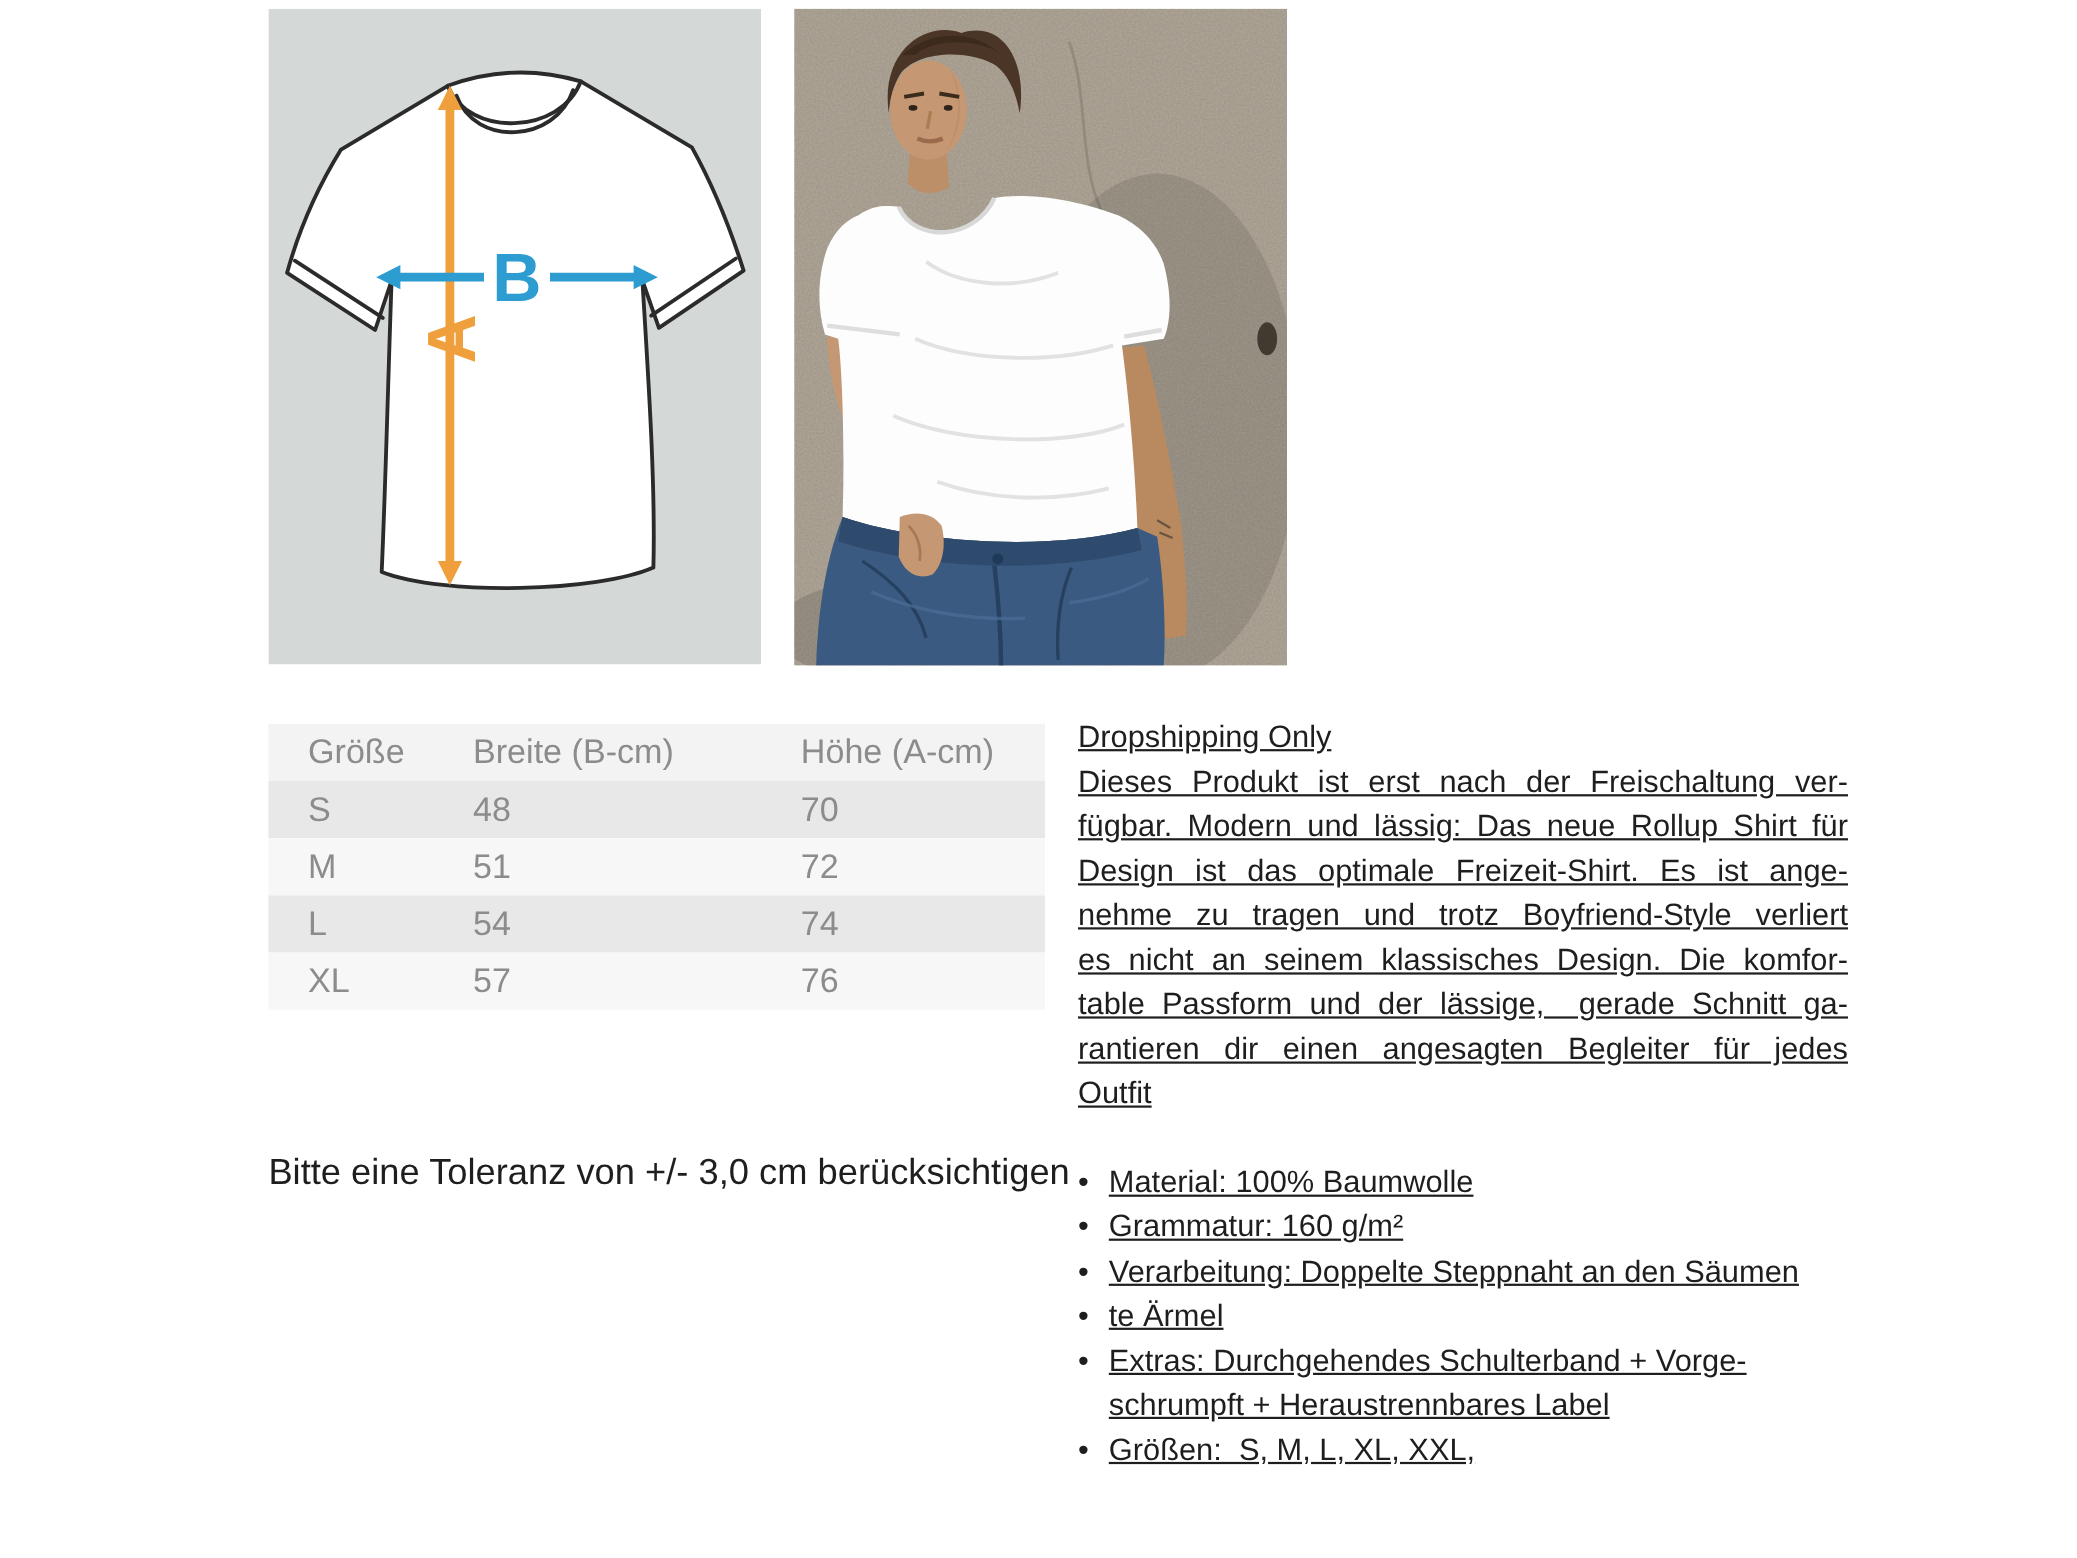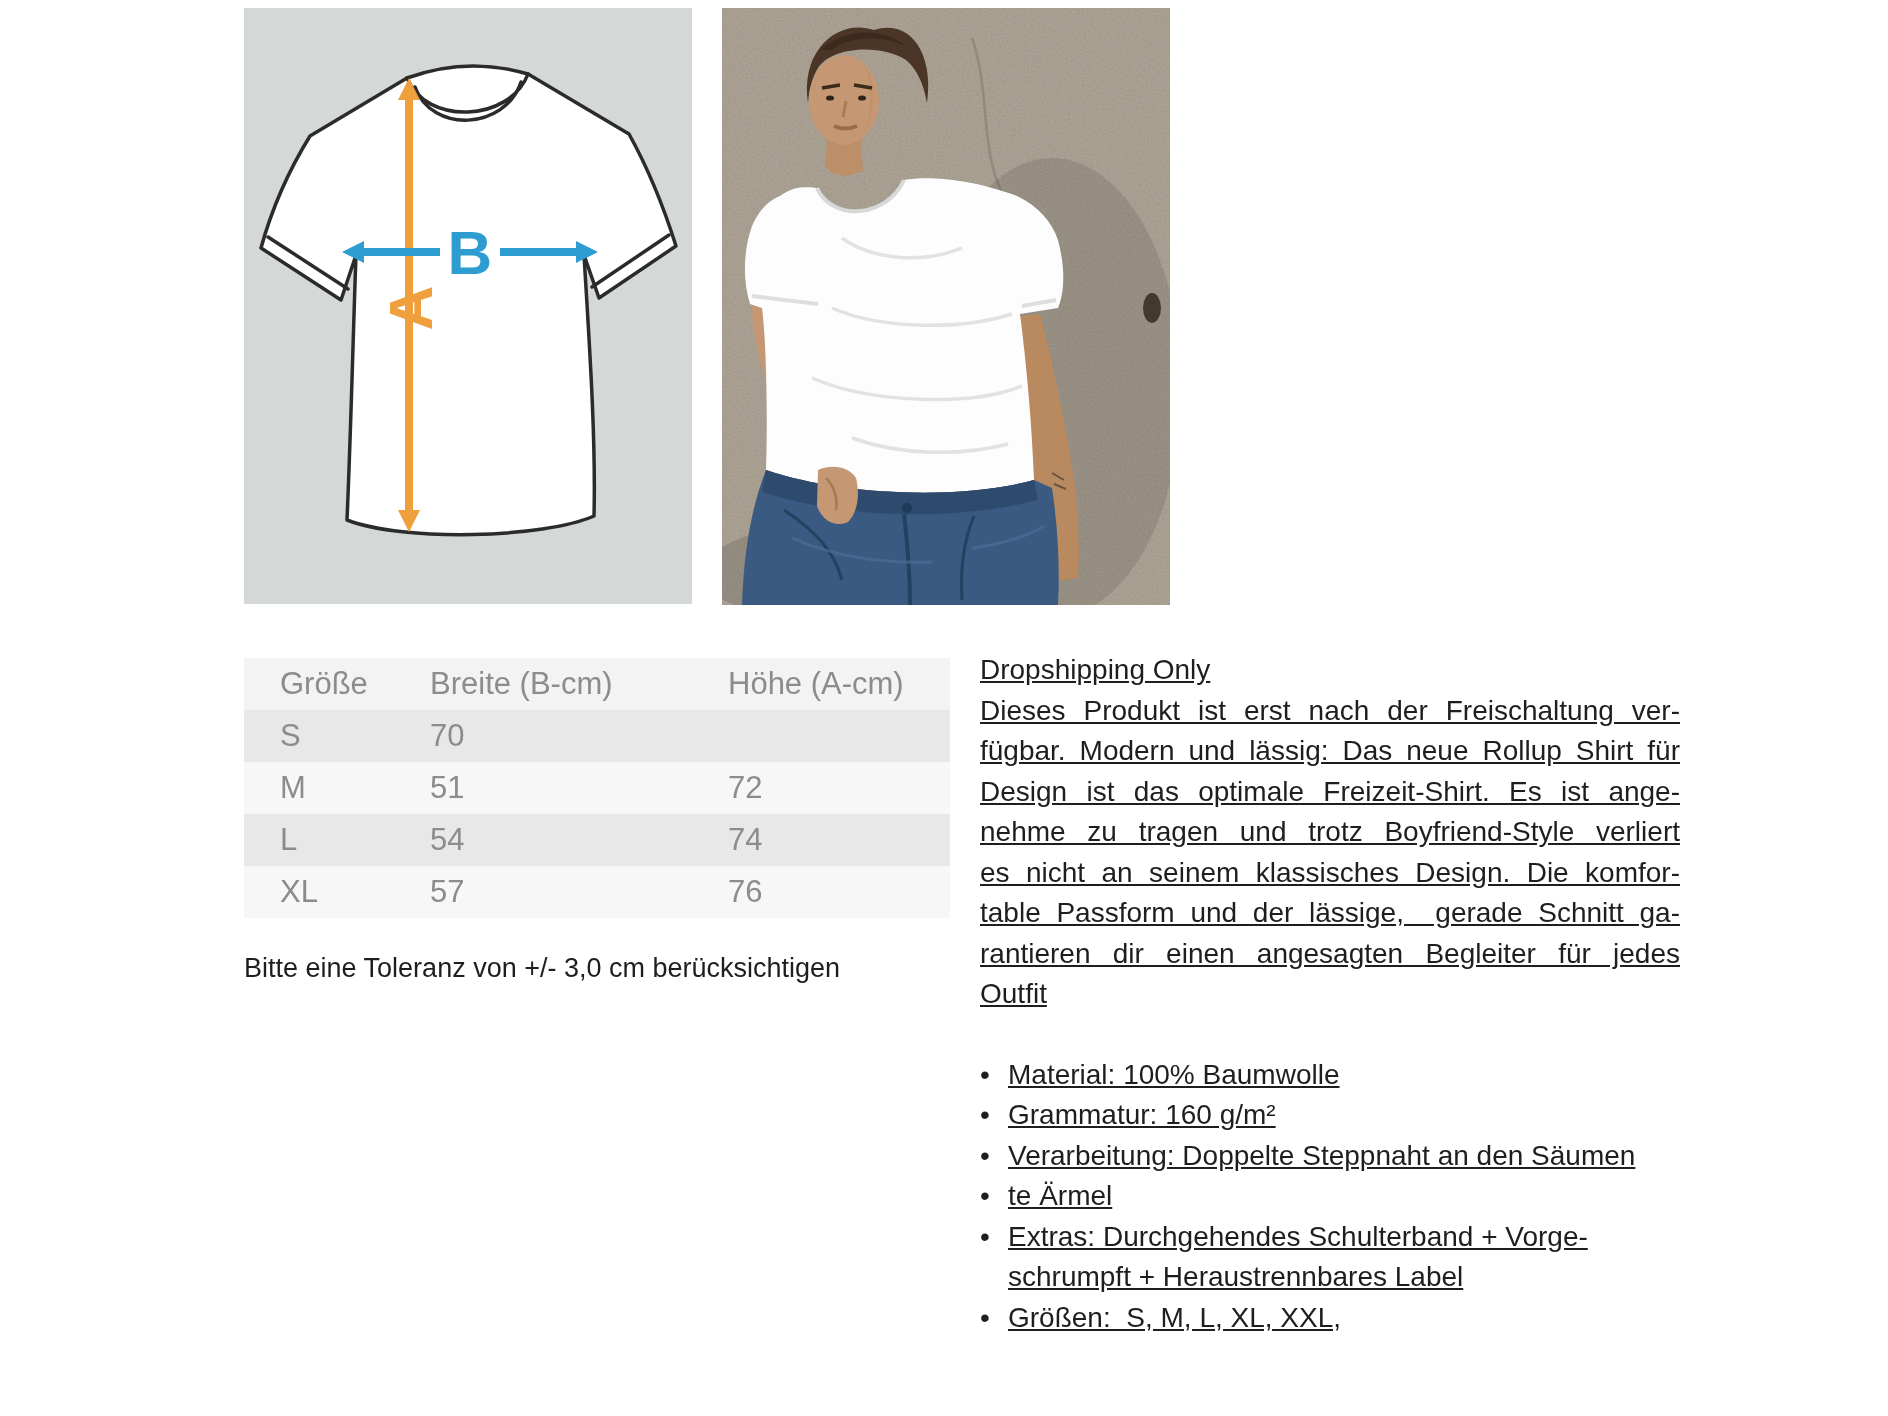--- a/index.html
+++ b/index.html
@@ -11,21 +11,21 @@
   .photo-box{position:absolute;left:722px;top:8px;width:448px;height:597px;}
   .diagram-box svg,.photo-box svg{display:block;width:100%;height:100%;}
 
   
   .size-table{position:absolute;left:244px;top:658px;width:706px;font-size:31px;color:var(--muted_text,#8c8c8c);}
   .trow{display:grid;grid-template-columns:150px 298px 1fr;height:52px;align-items:center;padding-left:36px;box-sizing:border-box;}
   .trow.head{background:var(--table_header_bg,#f3f3f3);}
   .trow.dark{background:var(--table_row_dark,#e8e8e8);}
   .trow.light{background:var(--table_row_light,#f7f7f7);}
 
-  .tolerance{position:absolute;left:244px;top:948px;width:760px;font-size:27px;line-height:40px;}
+  .tolerance{position:absolute;left:244px;top:1045px;width:760px;font-size:33px;line-height:40px;}
 
   .model-info{position:absolute;left:244px;top:1340px;width:760px;font-size:29px;line-height:38px;white-space:pre-wrap;}
 
   
   .right-col{position:absolute;left:980px;top:650px;width:700px;font-size:28px;line-height:40.5px;}
   .line{white-space:pre-wrap;text-decoration:underline;}
   .line.j{text-align:justify;text-align-last:justify;}
   .desc-par{margin:0 0 40px 0;}
   .bullet-item{display:flex;}
   .bdot{flex:none;width:28px;}
@@ -129,20 +129,21 @@
 
 <div class="size-table">
   <div class="trow head">
     <span>Größe</span>
     <span>Breite (B-cm)</span>
     <span>Höhe (A-cm)</span>
   </div>
   <div id="table-rows">
       <div class="trow dark">
         <span>S</span>
+        <span>48</span>
         <span>70</span>
       </div>
       <div class="trow light">
         <span>M</span>
         <span>51</span>
         <span>72</span>
       </div>
       <div class="trow dark">
         <span>L</span>
         <span>54</span>

